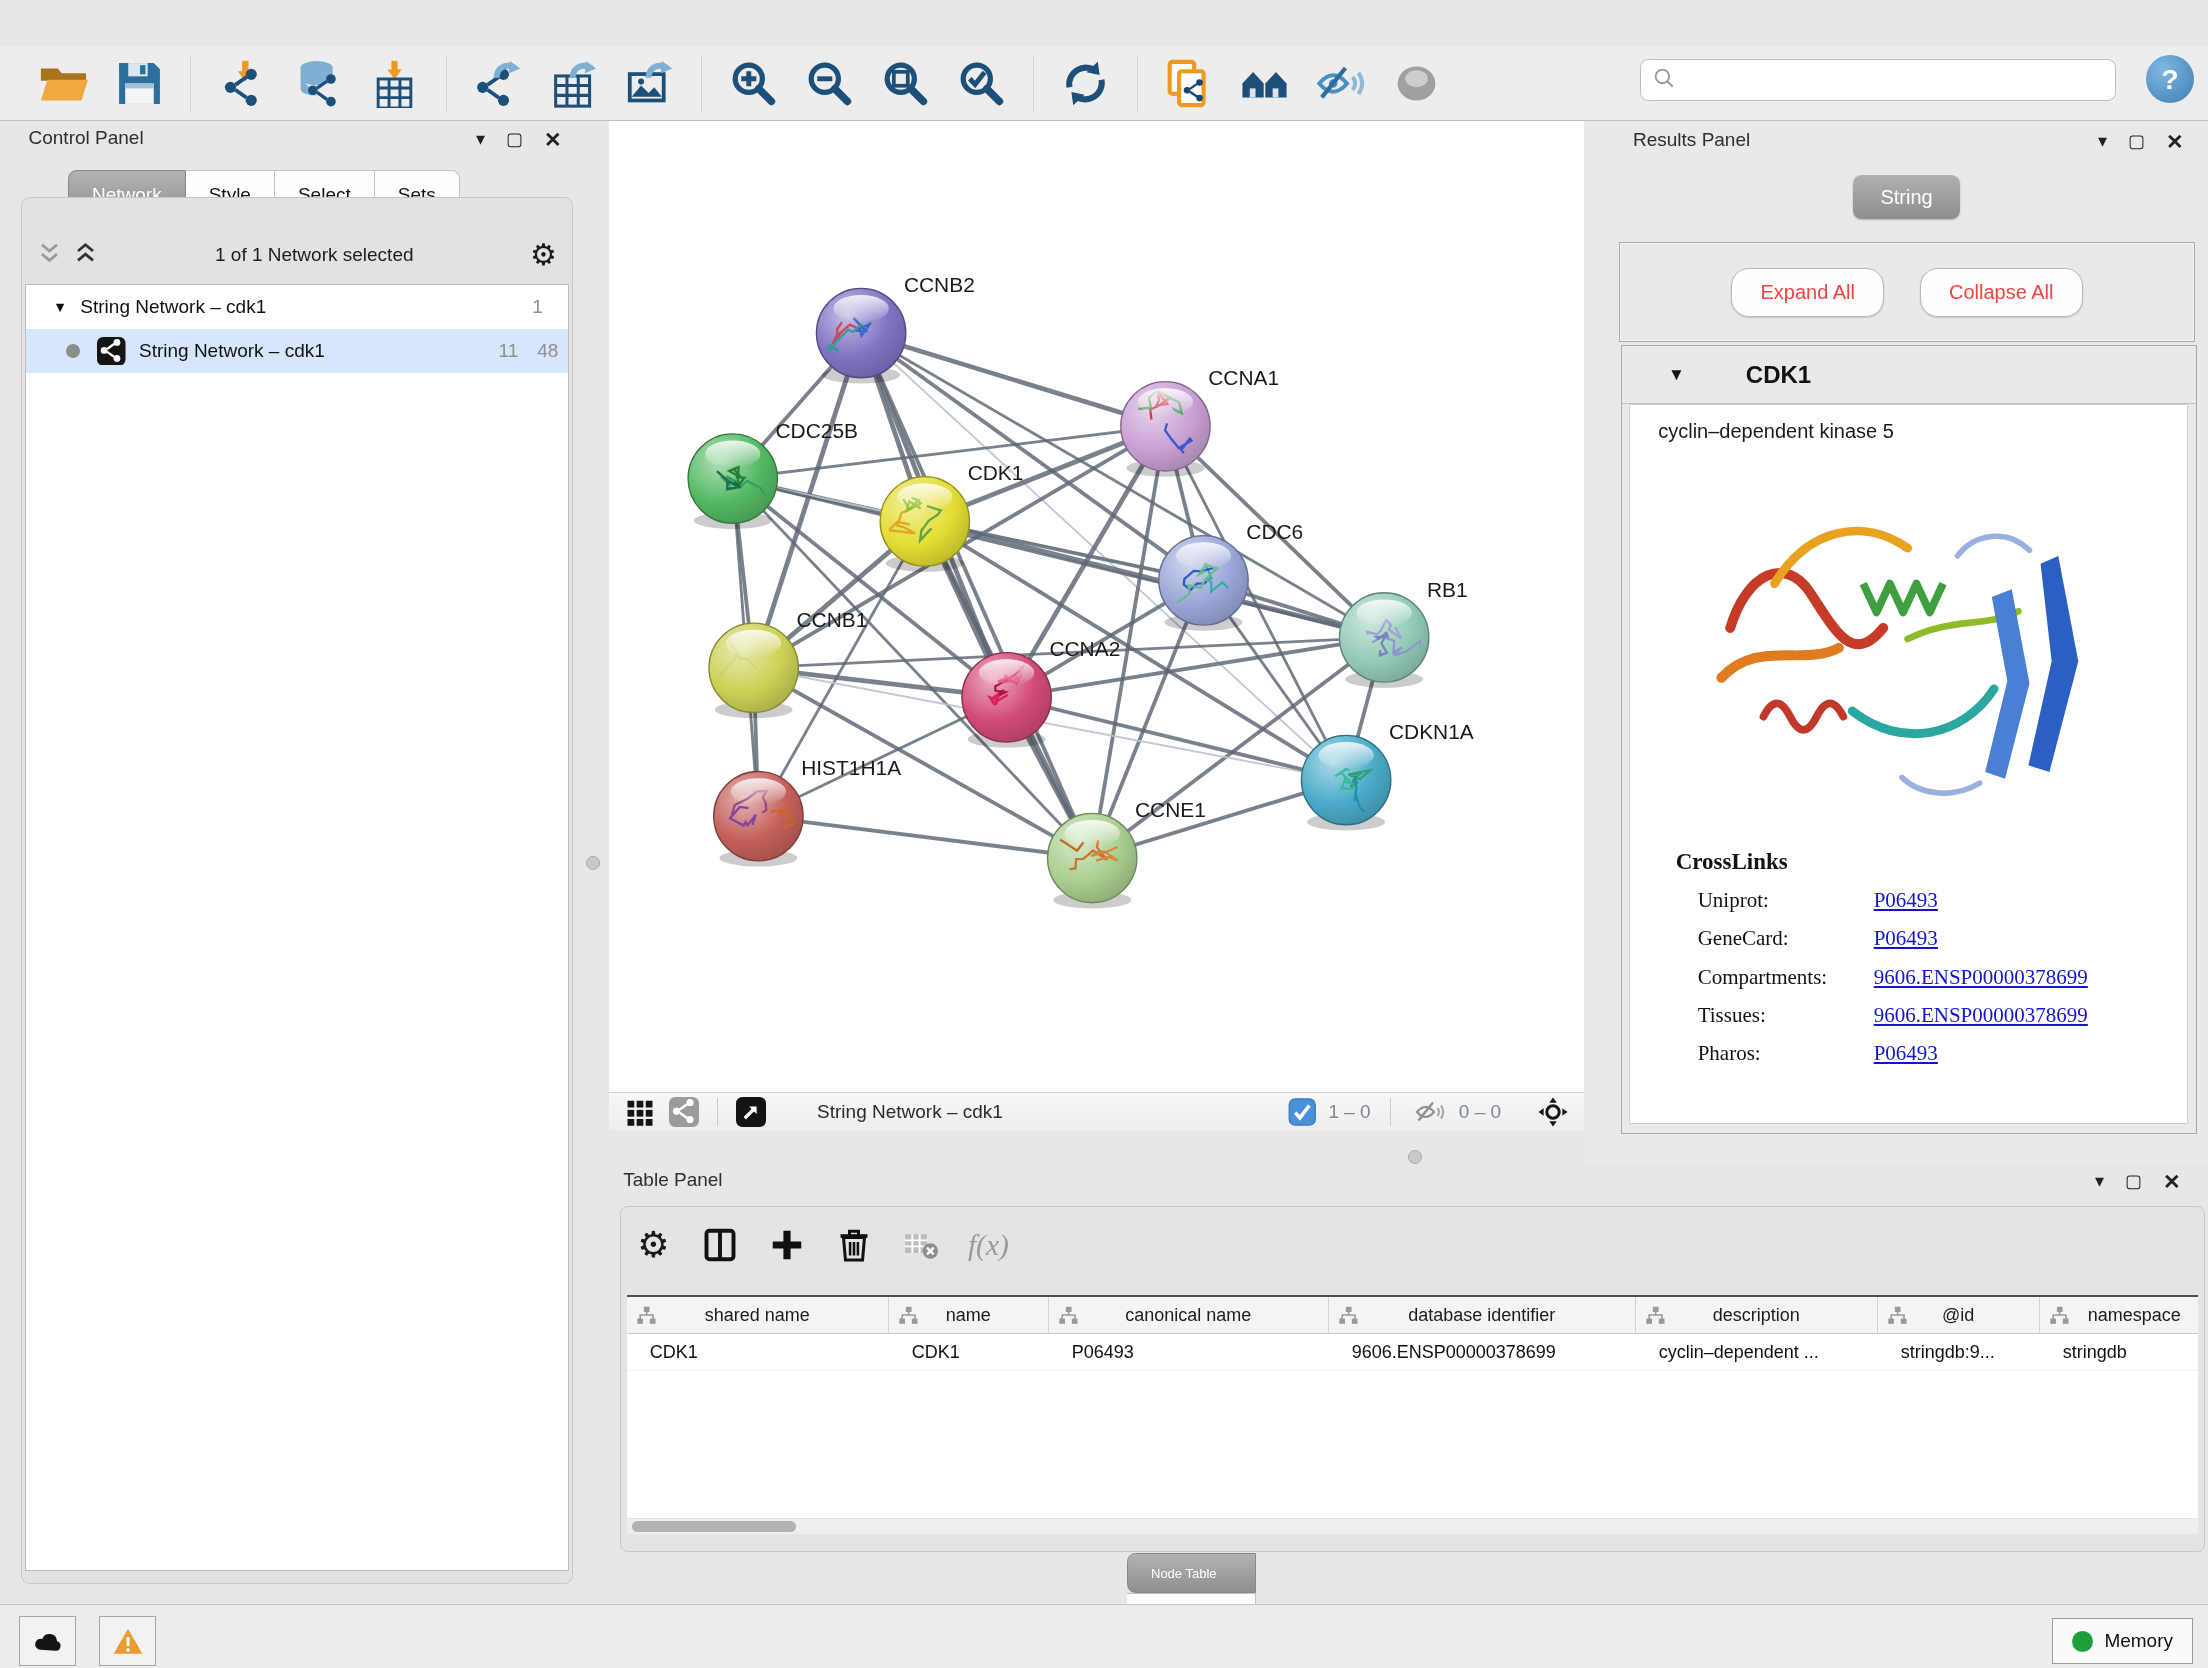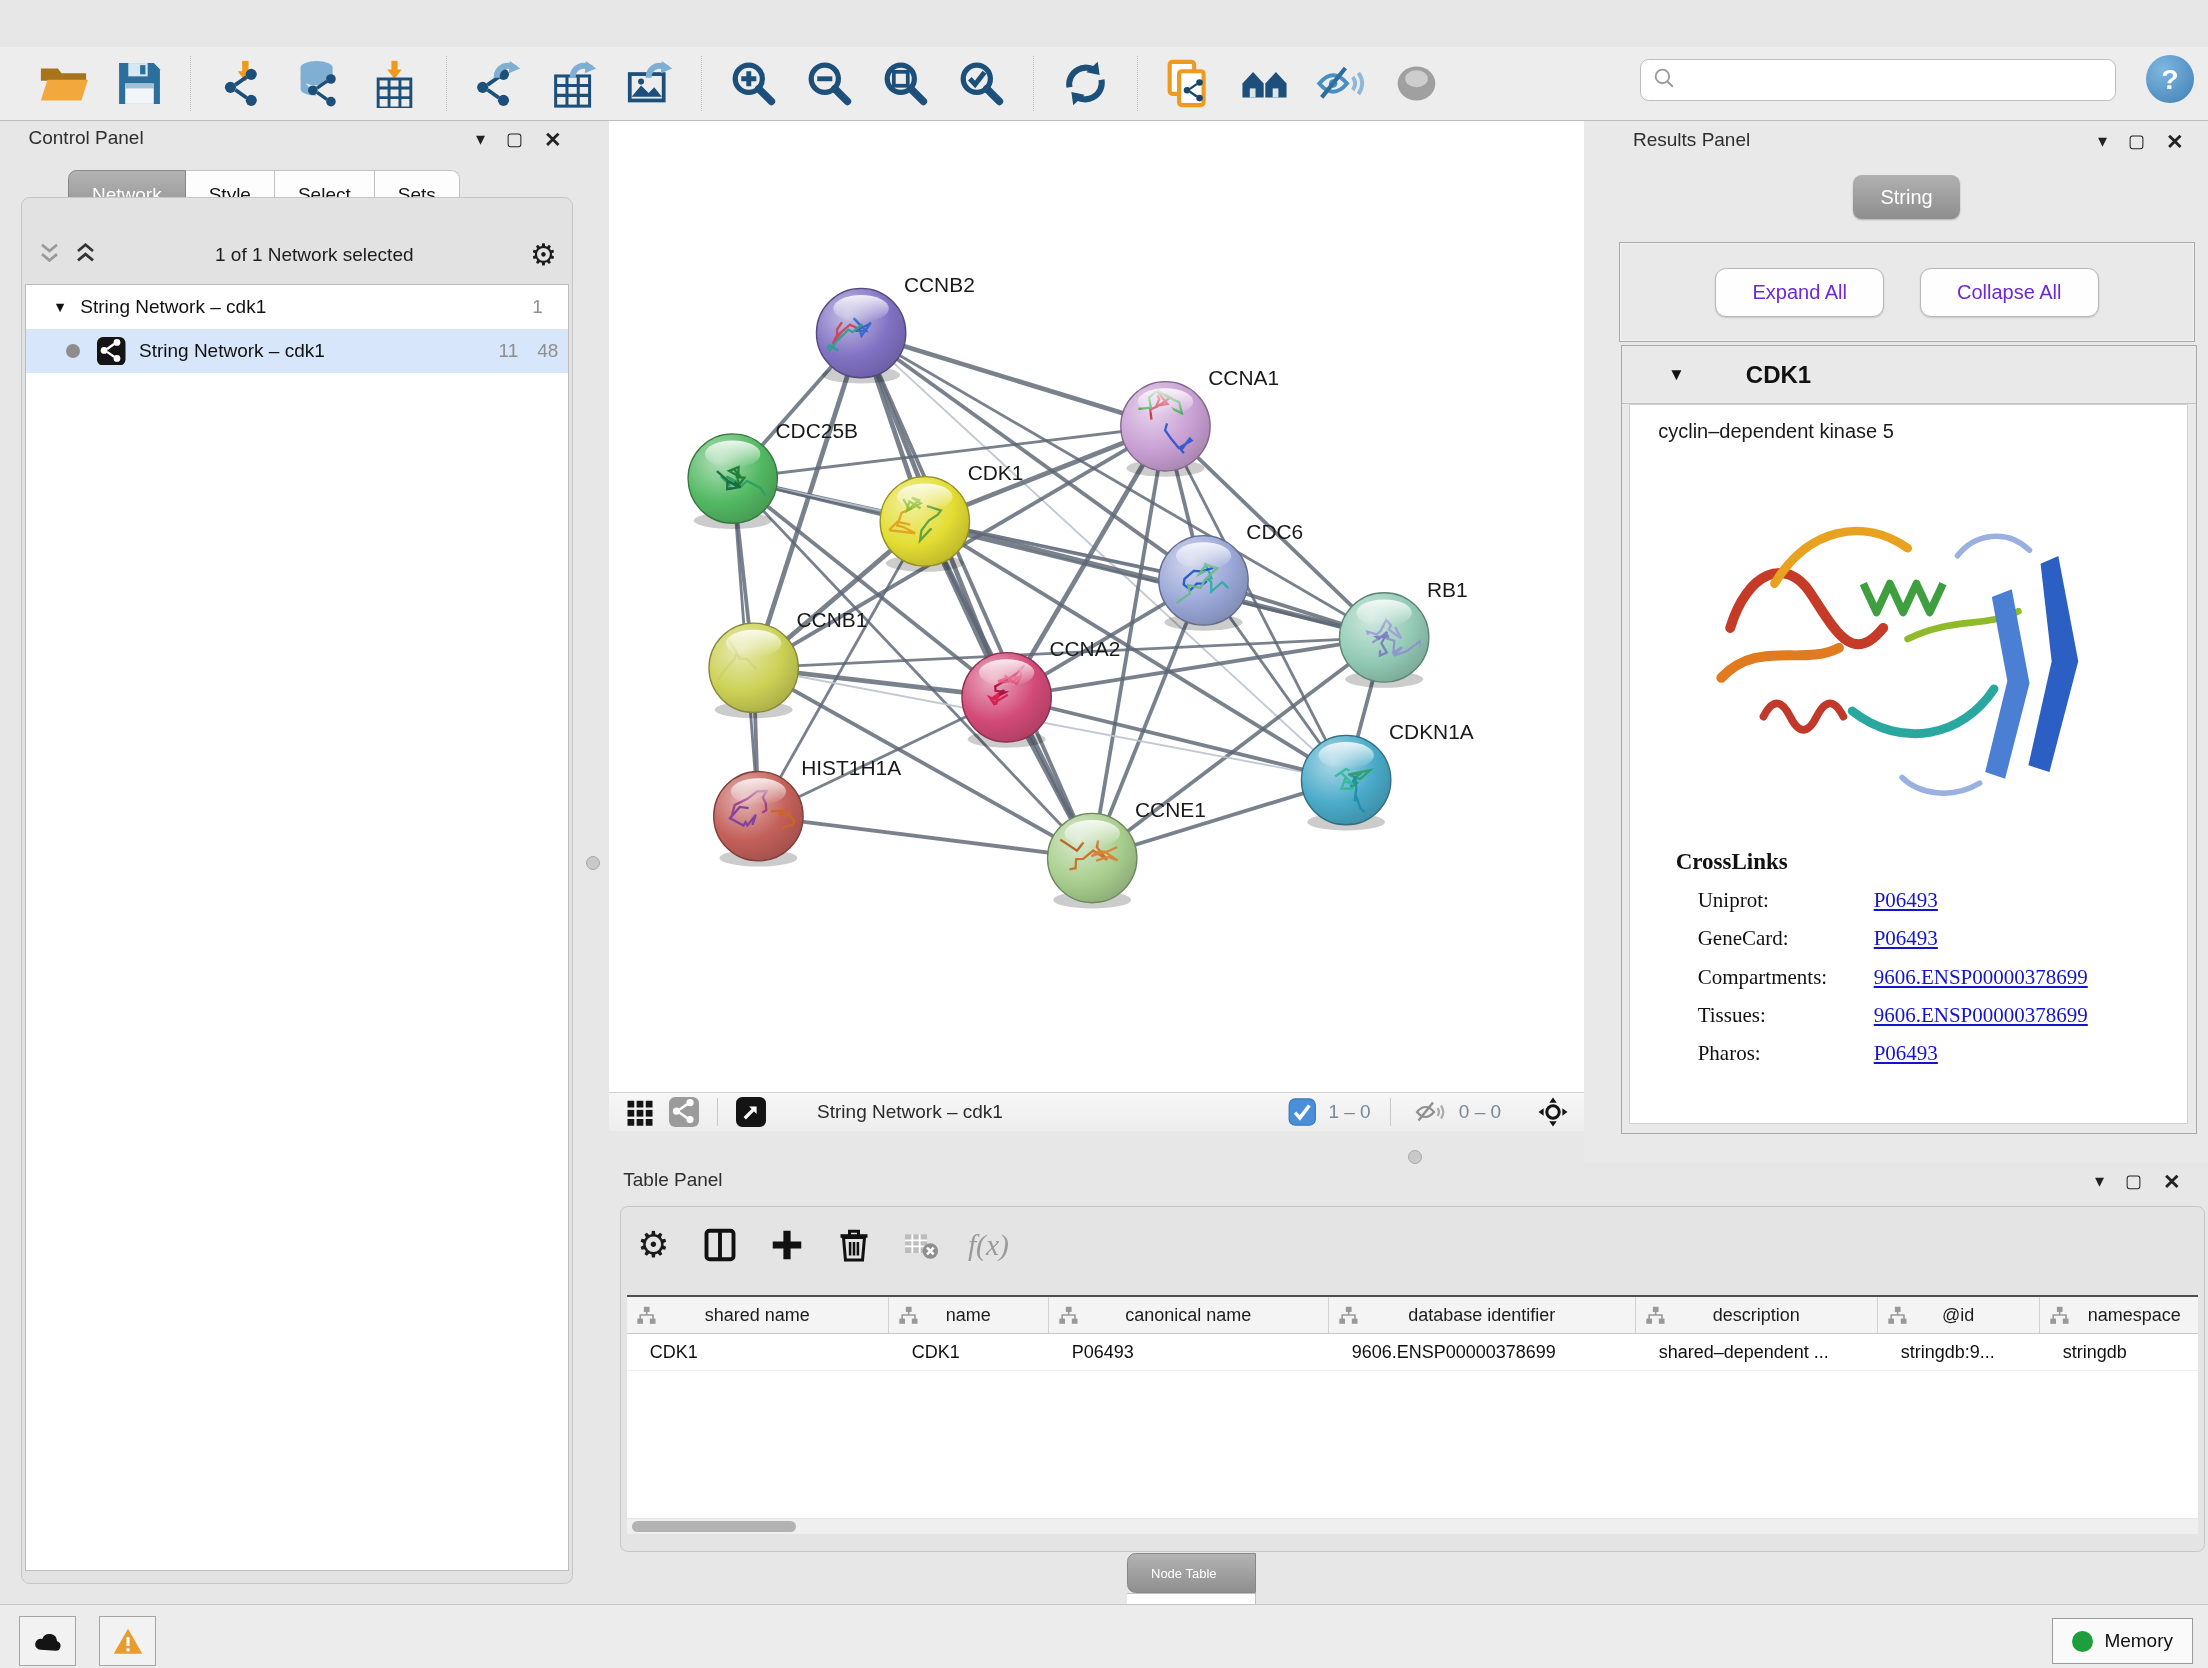--- a/index.html
+++ b/index.html
@@ -62,22 +62,22 @@
   .nt-title{font-size:19px;color:#2b2b2b;margin-left:44px;}
   .nt-right{margin-left:auto;display:flex;align-items:center;gap:7.6px;color:#7b8695;font-size:19px;}
   .handle-dot{width:12.4px;height:12.4px;border-radius:50%;background:#c9c9c9;border:1px solid #a9a9a9;}
   
   .rpanel{left:1584px;top:121px;width:625px;height:1042px;background:#e9e9e9;}
   .rtab{position:absolute;left:269px;top:54px;width:107px;height:44px;border-radius:8.6px;
     background:linear-gradient(#b0b0b0,#8e8e8e);color:#fff;font-size:20px;
     display:flex;align-items:center;justify-content:center;box-shadow:0 1px 1.9px rgba(0,0,0,.25);}
   .rbox1{position:absolute;left:35px;top:121px;width:574px;height:98px;border:1px solid #a9a9a9;
     box-shadow:inset 0 0 0 1px #f3f3f3;display:flex;align-items:center;justify-content:center;gap:36px;}
-  .rbtn{height:47px;padding:0 36px;background:#fefefe;border:1px solid #b8b8b8;border-radius:11px;
-    font-size:20px;color:#6d28d9;display:flex;align-items:center;box-shadow:0 1px 1.9px rgba(0,0,0,.15);}
+  .rbtn{height:47px;padding:0 28px;background:#fefefe;border:1px solid #b8b8b8;border-radius:18px;
+    font-size:20px;color:#ef4444;display:flex;align-items:center;box-shadow:0 1px 1.9px rgba(0,0,0,.15);}
   .rbox2{position:absolute;left:37px;top:224px;width:574px;height:787px;border:1px solid #a9a9a9;
     background:#e9e9e9;}
   .rsec-head{height:57px;display:flex;align-items:center;border-bottom:1px solid #c2c2c2;}
   .rsec-head .tri{margin-left:46px;font-size:17px;color:#111;}
   .rsec-head .gene{margin-left:61px;font-size:24px;font-weight:bold;color:#111;}
   .rwhite{position:absolute;left:6.7px;top:58px;width:559px;height:720px;background:#fff;
     border:1px solid #cfcfcf;box-sizing:border-box;}
   .rdesc{margin:15px 0 0 28.5px;font-size:20px;color:#1a1a1a;}
   .xl-title{margin:17px 0 0 46px;font-family:"Liberation Serif",serif;font-weight:bold;font-size:23px;color:#111;}
   .xrow{display:flex;margin:13.3px 0 0 68px;font-family:"Liberation Serif",serif;font-size:21px;color:#111;}
@@ -847,21 +847,21 @@
               </svg></span>
             <span>namespace</span>
           </div>
         </div>
       <div id="tbody">
           <div class="trow">
             <div class="td" style="width: 262px;">CDK1</div>
             <div class="td" style="width: 160px;">CDK1</div>
             <div class="td" style="width: 280px;">P06493</div>
             <div class="td" style="width: 307px;">9606.ENSP00000378699</div>
-            <div class="td" style="width: 242px;">shared–dependent ...</div>
+            <div class="td" style="width: 242px;">cyclin–dependent ...</div>
             <div class="td" style="width: 162px;">stringdb:9...</div>
             <div class="td" style="width: 190px;">stringdb</div>
           </div>
         </div>
     </div>
     <div class="tscroll">
       <span class="tthumb"></span>
     </div>
   </div>
   <div class="abs bottom-tabs seg" id="bottom-tabs">

